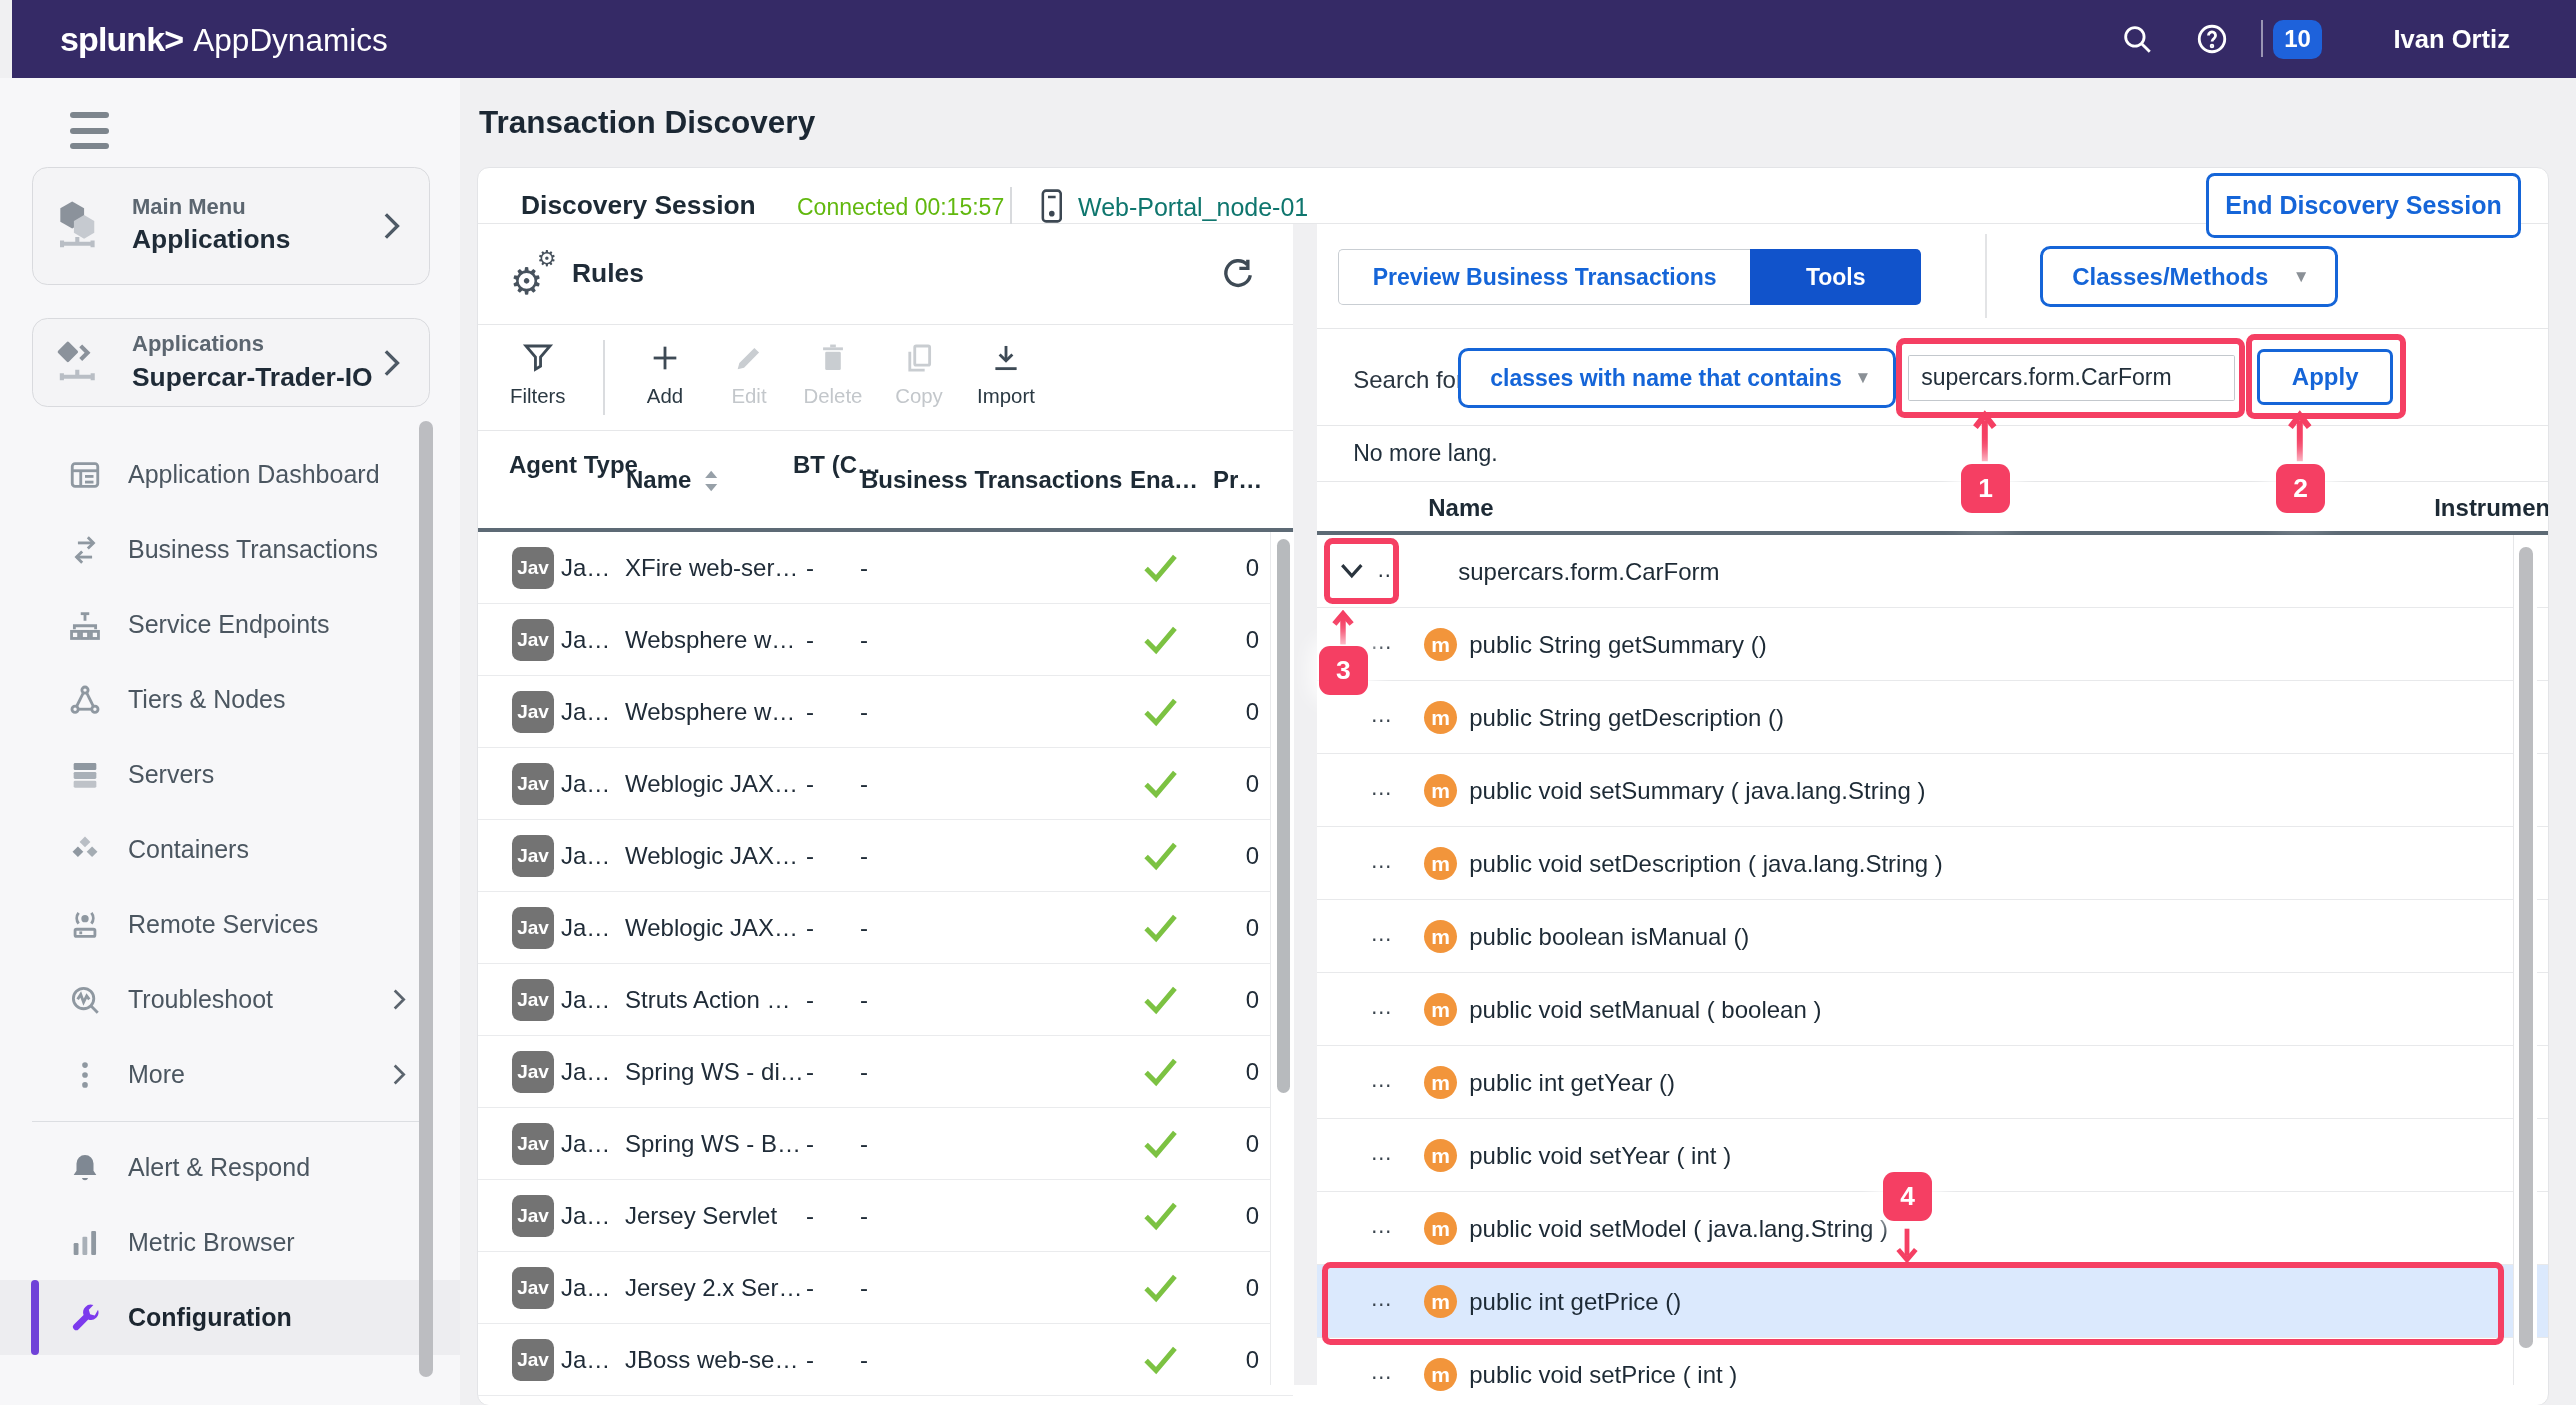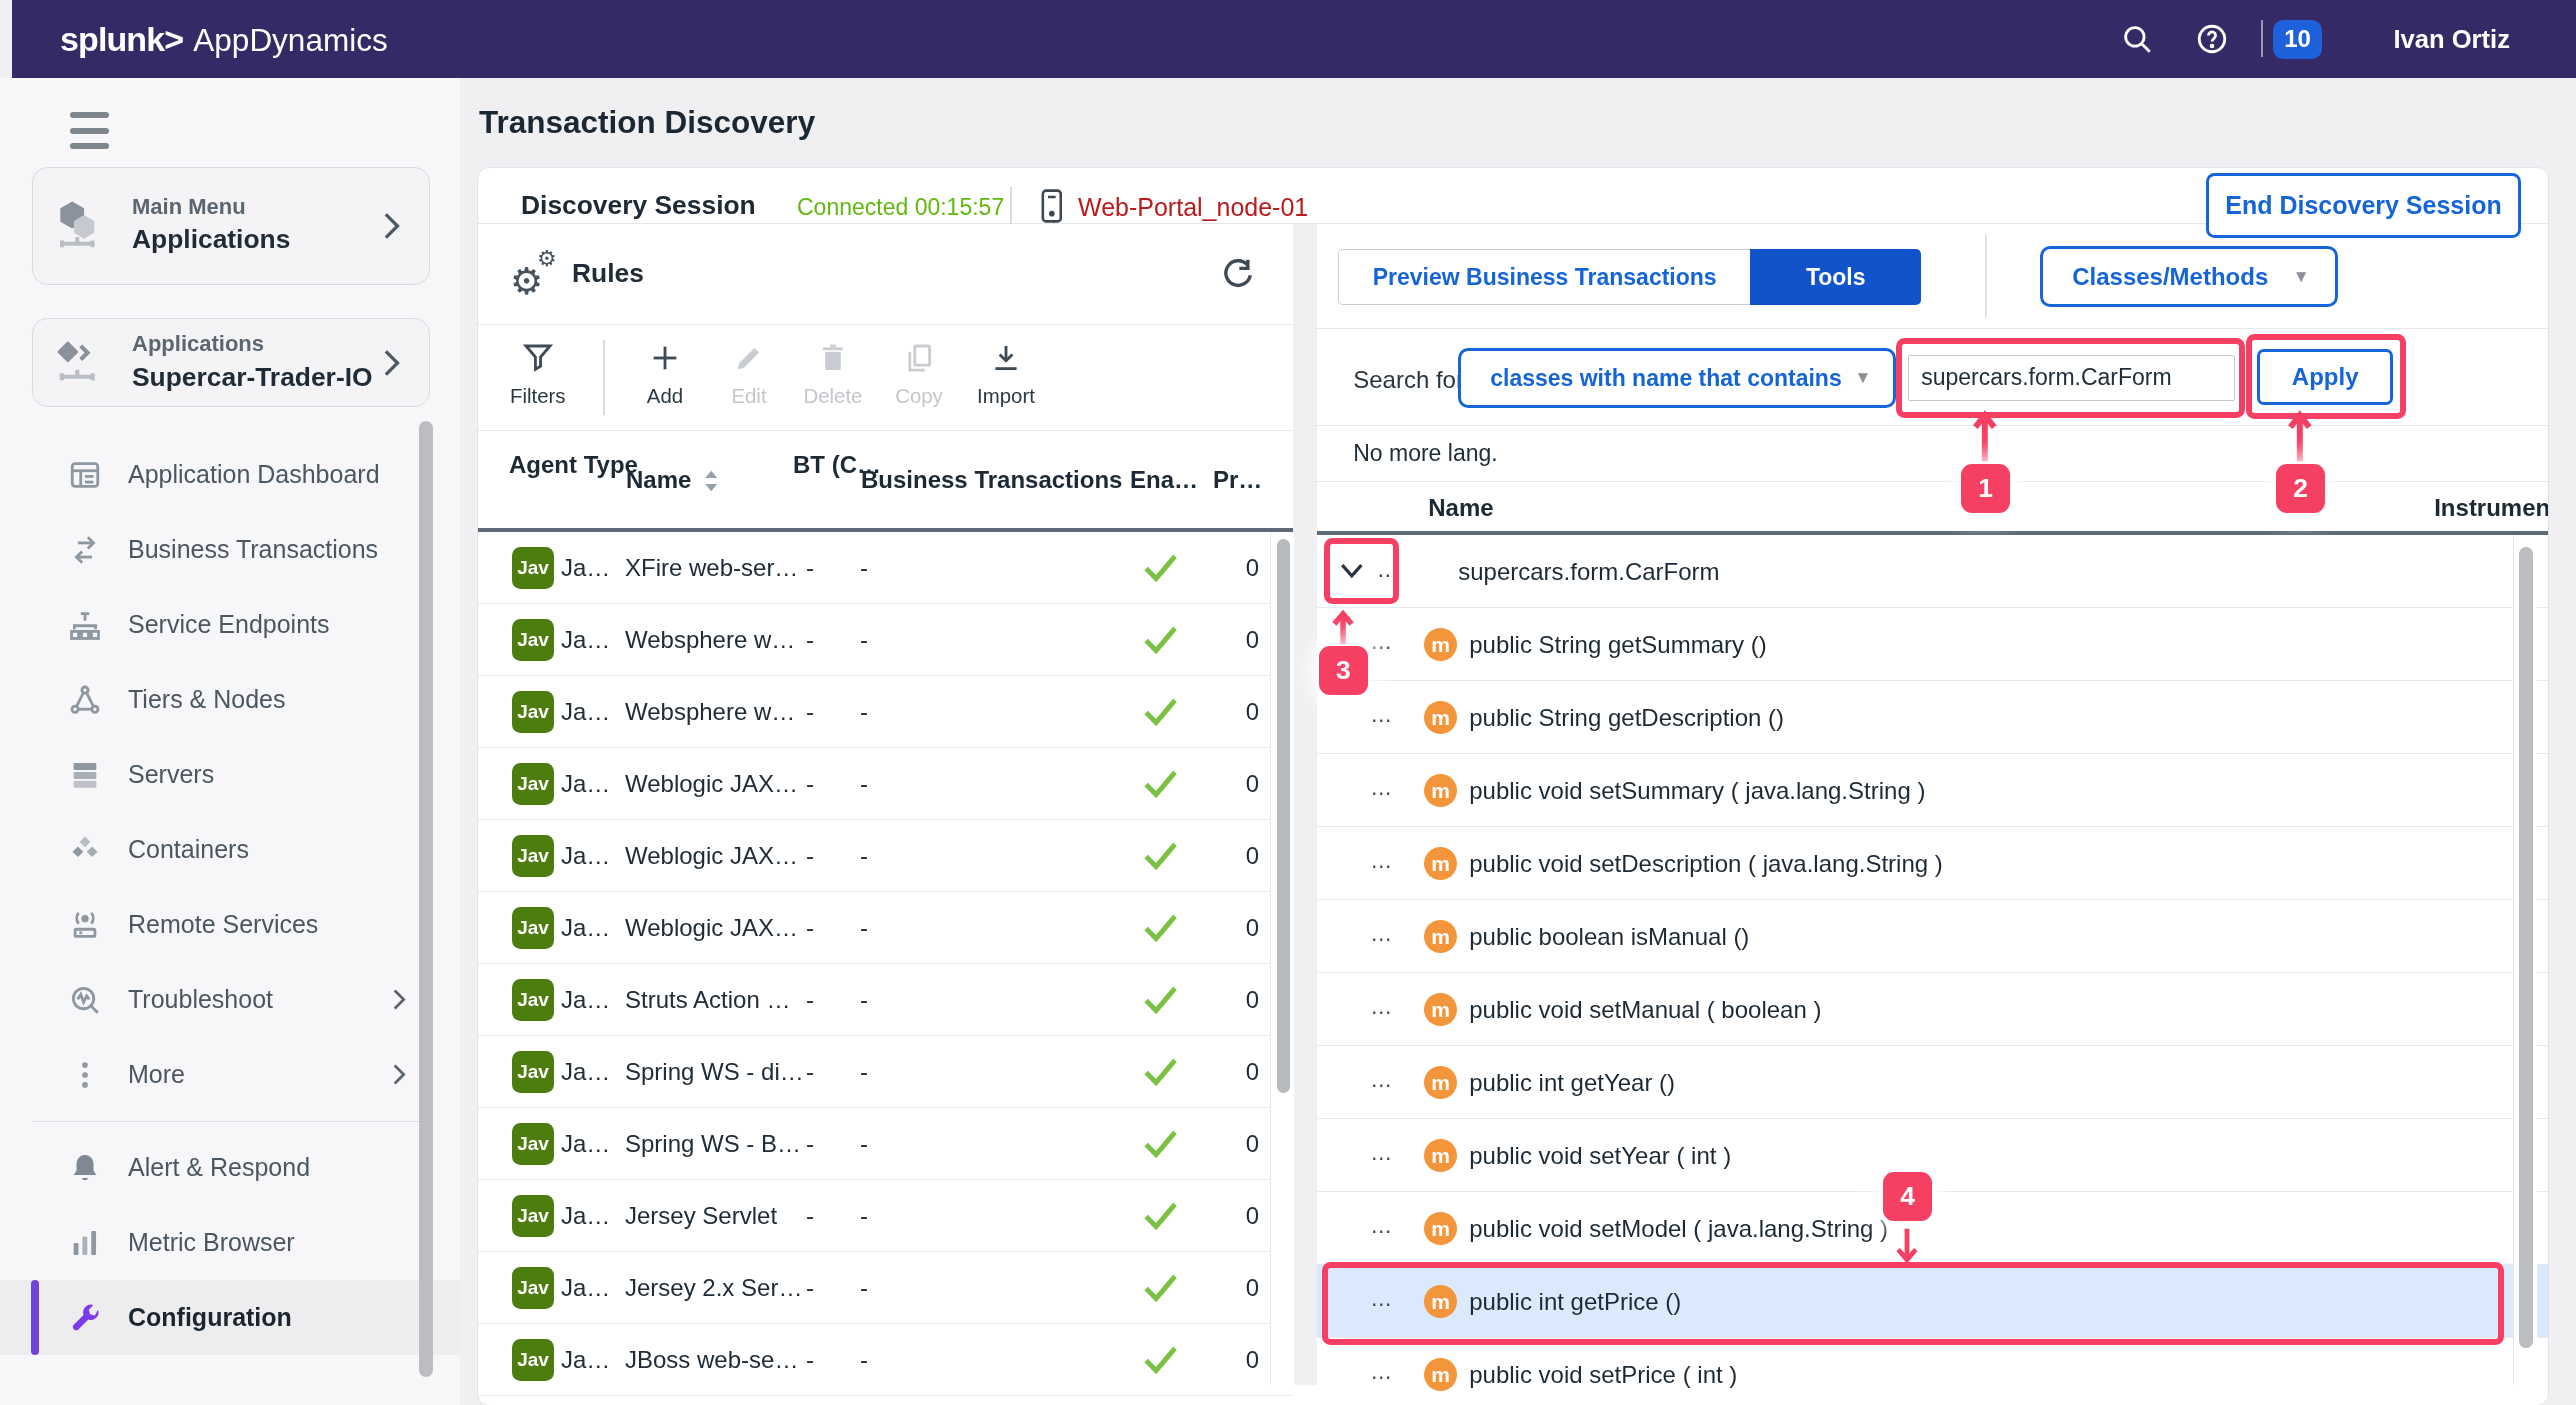--- a/index.html
+++ b/index.html
@@ -49,21 +49,21 @@
 
   
   .page-title { position:absolute; left:479px; top:104px; font-size:31.5px; font-weight:600; color:#1b2733; }
   .maincard { position:absolute; left:477px; top:167px; width:2072px; height:1239px; background:#fff; border:0.9px solid #e3e4e7; border-radius:12px; overflow:hidden; }
 
   .session { position:relative; height:56px; border-bottom:1.7px solid #e6e7e9; }
   .s-title { position:absolute; left:43px; top:22px; font-size:26.4px; font-weight:700; color:#1d2a35; }
   .s-status { position:absolute; left:319px; top:25.6px; font-size:23px; color:#61b80e; }
   .s-div { position:absolute; left:532px; top:19px; width:1.7px; height:37px; background:#d8dadd; }
   .s-node-ico { position:absolute; left:561px; top:20.4px; }
-  .s-node { position:absolute; left:600px; top:25px; font-size:25px; color:#b91c1c; }
+  .s-node { position:absolute; left:600px; top:25px; font-size:25px; color:#0f766e; }
   .s-endbtn { position:absolute; right:27px; top:5.1px; width:315px; height:65px; background:#fff; border:3.4px solid #1565d8; border-radius:8.5px; color:#1565d8; font-size:25px; font-weight:700; display:flex; align-items:center; justify-content:center; cursor:pointer; }
 
   .cbody { display:flex; height:1161px; }
   .rules-pane { position:relative; width:816px; height:100%; }
   .gapstrip { width:24px; height:100%; background:#f0f0f2; }
   .tools-pane { position:relative; width:1232px; height:100%; }
 
   
   .r-head { position:relative; height:101px; border-bottom:1.7px solid #e6e7e9; }
   .r-gears { position:absolute; left:32px; top:25.6px; width:56px; height:51px; color:#47525d; }
@@ -75,21 +75,21 @@
   .t-item { position:absolute; top:12px; width:94px; text-align:center; cursor:pointer; }
   .t-item .ti-ico { height:41px; display:flex; align-items:center; justify-content:center; }
   .t-item .ti-label { margin-top:6.8px; font-size:20.4px; color:#2b3943; }
   .t-item.disabled { cursor:default; }
   .t-item.disabled .ti-label { color:#c3c7cb; }
   .tb-sep { position:absolute; left:125px; top:15.3px; width:1.7px; height:75px; background:#dadcdf; }
   .r-thead { position:relative; height:101px; border-bottom:4.3px solid #5d6a75; font-weight:700; font-size:24px; color:#1d2a35; }
   .rh { position:absolute; white-space:nowrap; }
   .r-rows { position:relative; }
   .r-row { position:relative; height:72px; border-bottom:1.7px solid #eaebed; }
-  .jav { position:absolute; left:34px; top:14.5px; width:42px; height:42px; border-radius:8.5px; background:#4d7c0f; color:#fff; font-size:19px; font-weight:700; display:flex; align-items:center; justify-content:center; }
+  .jav { position:absolute; left:34px; top:14.5px; width:42px; height:42px; border-radius:8.5px; background:#737373; color:#fff; font-size:19px; font-weight:700; display:flex; align-items:center; justify-content:center; }
   .r-cell { position:absolute; top:22px; font-size:24px; color:#202c38; white-space:nowrap; }
   .r-scrolltrack { position:absolute; left:792px; top:308px; bottom:0; width:24px; border-left:0.9px solid #e9eaec; background:#fff; }
   .r-scrollthumb { position:absolute; left:6px; top:6.8px; width:12.8px; height:554px; border-radius:6.8px; background:#b7babd; }
 
   
   .t-tabsrow { position:relative; height:105px; border-bottom:1.7px solid #e6e7e9; }
   .tabs { position:absolute; left:21px; top:25px; height:56px; display:flex; }
   .tab { height:56px; display:flex; align-items:center; justify-content:center; font-size:23px; font-weight:700; cursor:pointer; }
   .tab-preview { width:412px; background:#fff; border:1.7px solid #c9ced3; border-right:none; border-radius:5.1px 0 0 5.1px; color:#1565d8; }
   .tab-tools { width:171px; background:#1153cb; color:#fff; border-radius:0 5.1px 5.1px 0; }

